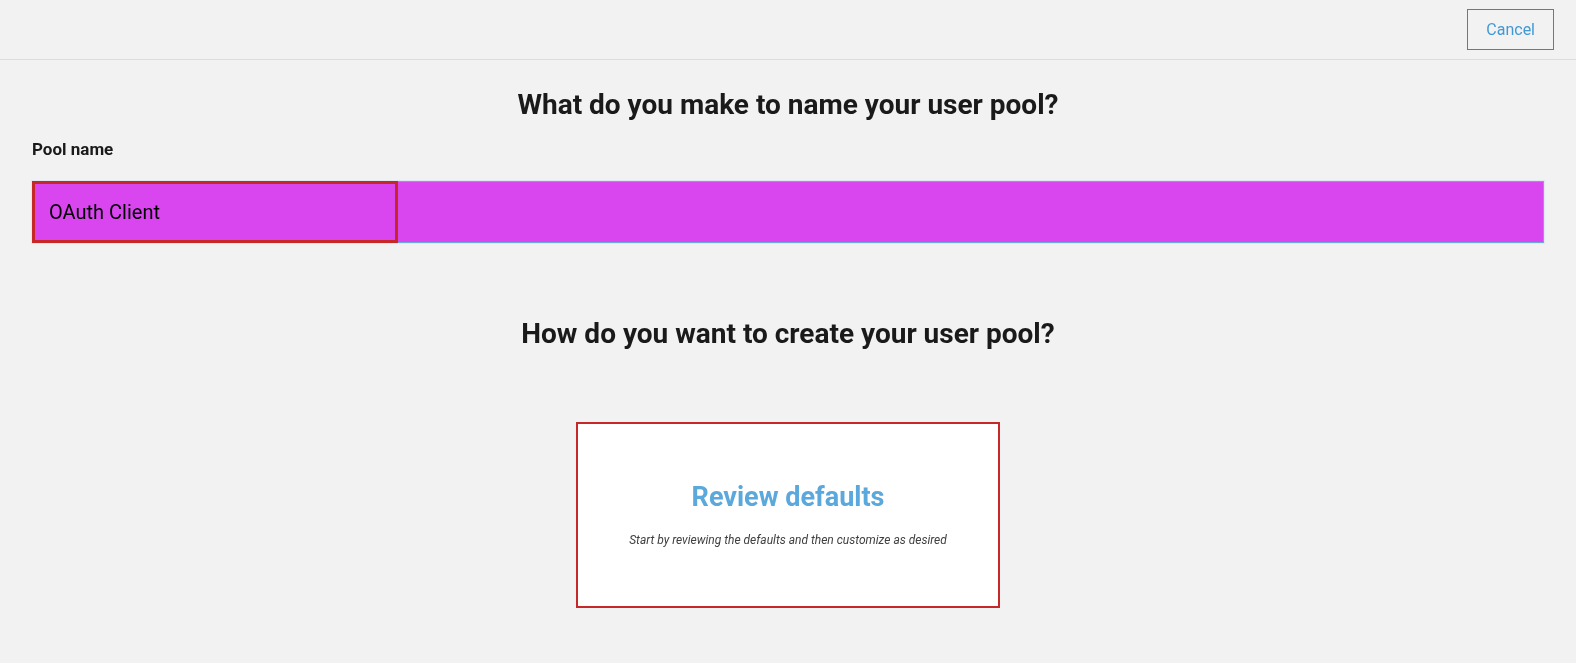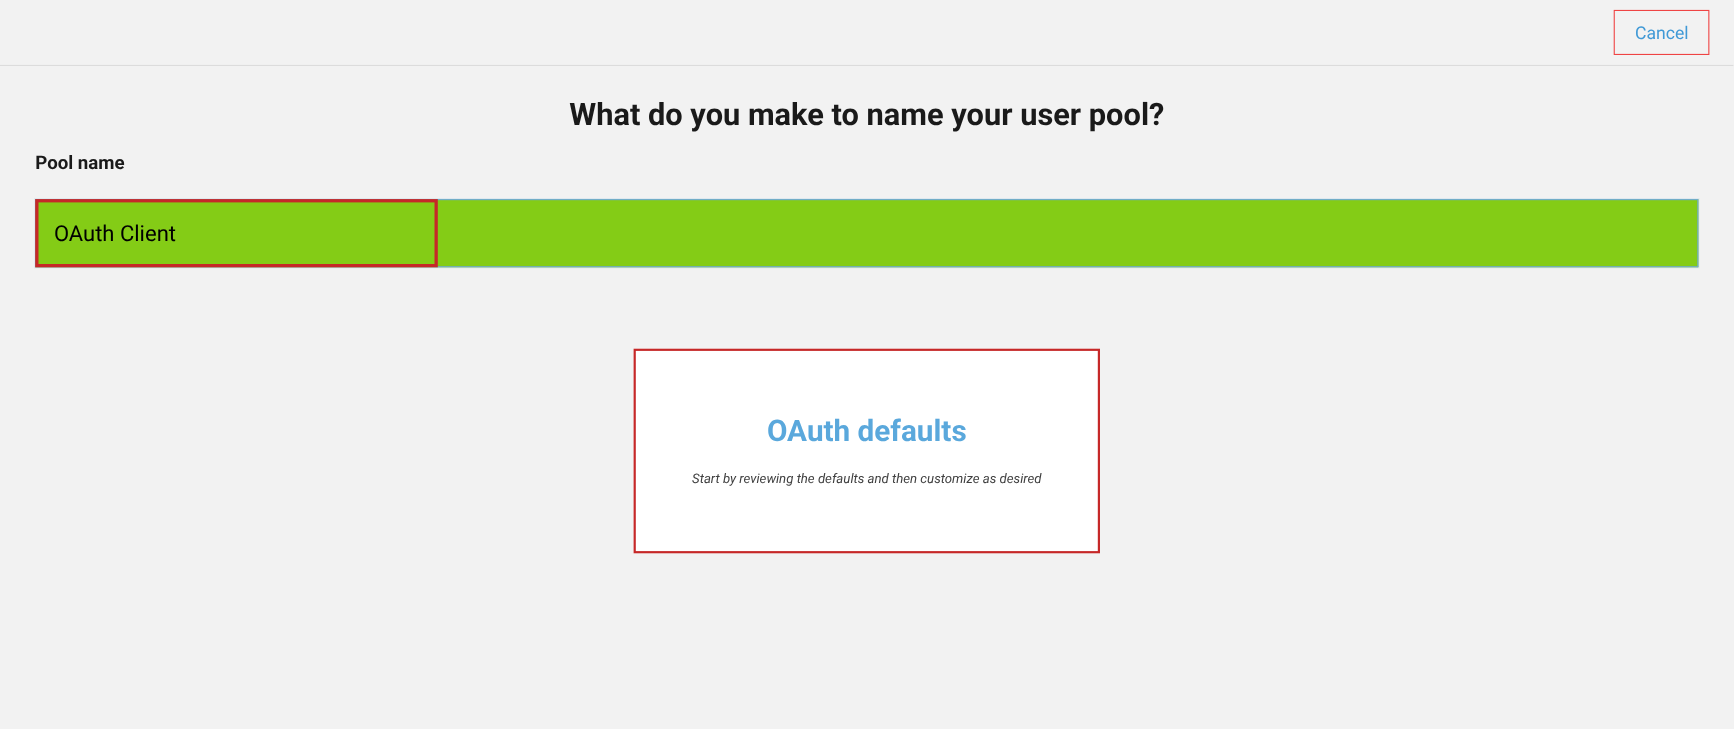--- a/index.html
+++ b/index.html
@@ -55,21 +55,21 @@
       display: block;
     }
     .input-wrapper {
       position: relative;
       margin-bottom: 74px;
     }
     .pool-name-input {
       width: 100%;
       height: 62px;
       border: 1px solid #6fa9d8;
-      background: #84cc16;
+      background: #d946ef;
       font-size: 20px;
       padding: 0 16px;
       font-family: inherit;
       outline: none;
       box-shadow: 0 0 0 1px rgba(64,153,214,0.1);
     }
     .highlight-box {
       position: absolute;
       top: 0;
       left: 0;
@@ -129,20 +129,21 @@
 
 <div class="content">
   <h1 class="main-heading">What do you make to name your user pool?</h1>
 
   <label class="field-label">Pool name</label>
   <div class="input-wrapper">
     <input type="text" class="pool-name-input" value="OAuth Client" style="">
     <div class="highlight-box"></div>
   </div>
 
+  <h2 class="second-heading">How do you want to create your user pool?</h2>
 
   <div class="options-row">
     <div class="option-card selected">
-      <div class="option-title">OAuth defaults</div>
+      <div class="option-title">Review defaults</div>
       <div class="option-desc">Start by reviewing the defaults and then customize as desired</div>
     </div>
   </div>
 </div>
 
 </body></html>

